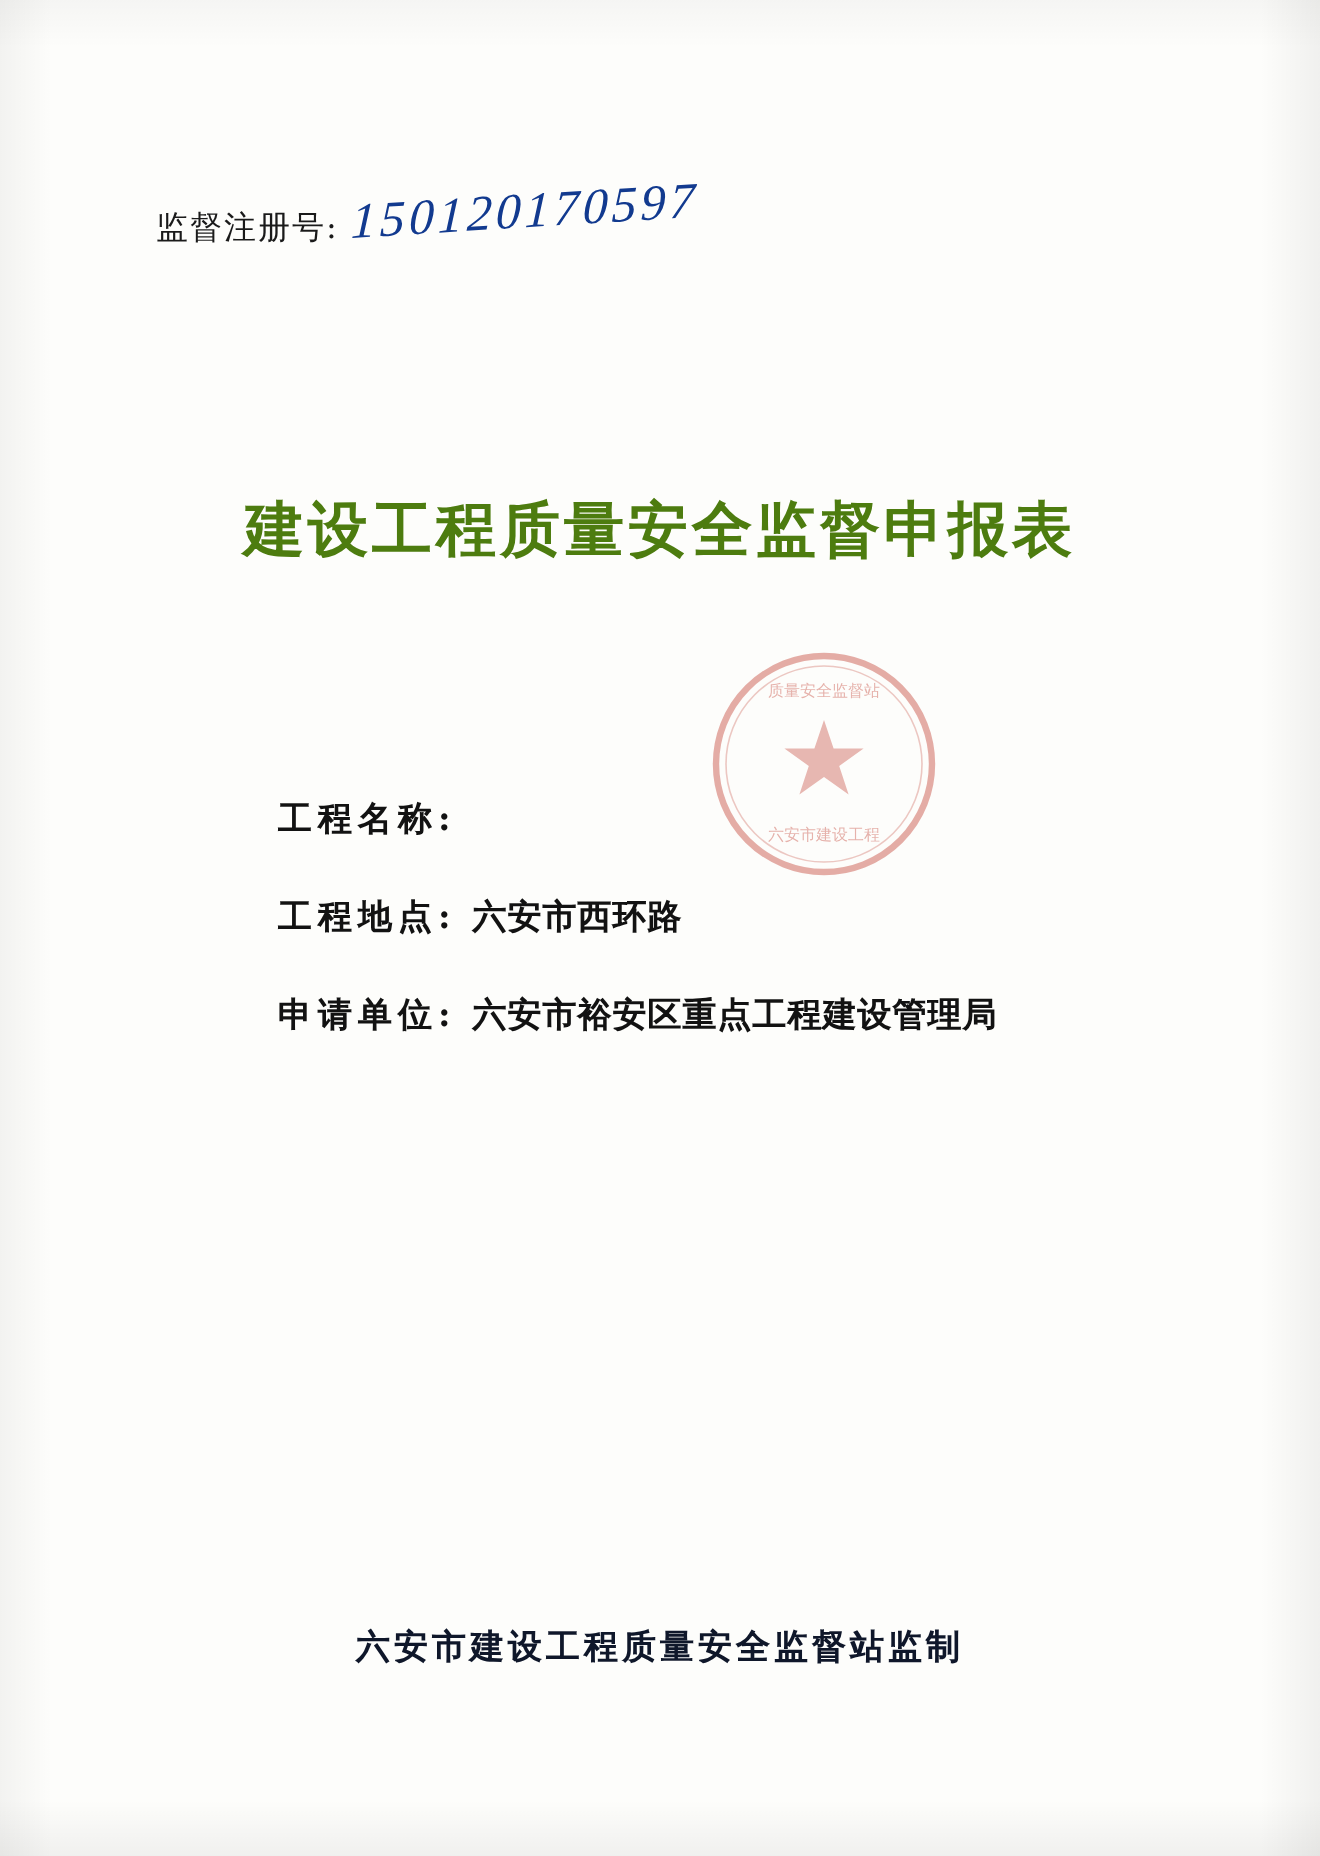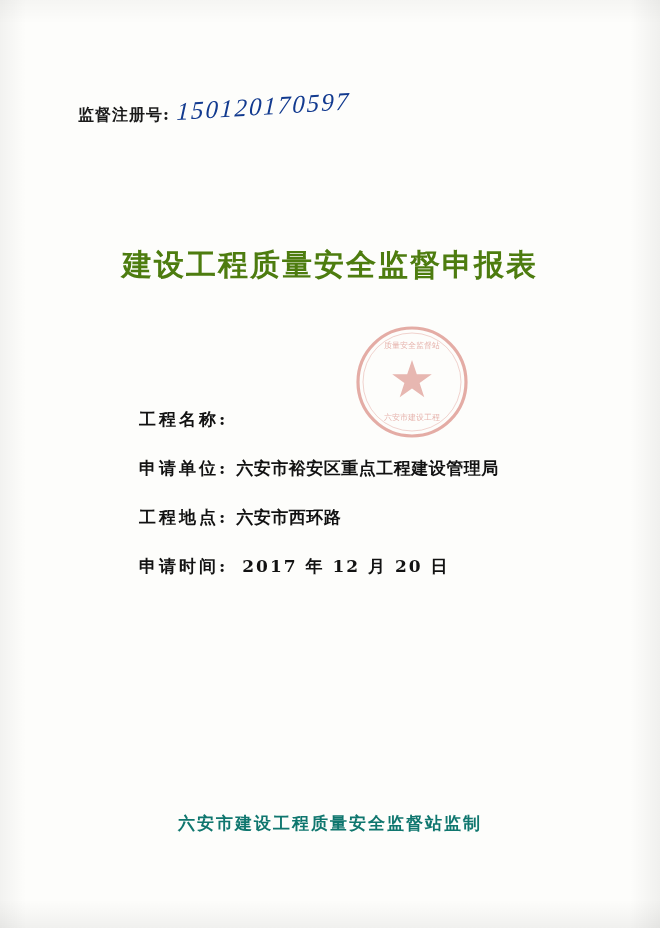--- a/index.html
+++ b/index.html
@@ -34,21 +34,21 @@
     top: 98px;
     left: 78px;
     display: flex;
     align-items: baseline;
   }
   .reg-label {
     font-family: "DejaVu Serif", "Liberation Serif", serif;
     font-size: 16px;
     letter-spacing: 1px;
     color: #1a1a1a;
-    font-weight: 700;
+    font-weight: 400;
   }
   .reg-number {
     margin-left: 6px;
     font-family: "Liberation Serif", serif;
     font-size: 25px;
     font-style: italic;
     color: #123a8f;
     letter-spacing: 2px;
     transform: rotate(-3.5deg) skewX(-6deg);
     transform-origin: left bottom;
@@ -70,21 +70,21 @@
     position: absolute;
     left: 352px;
     top: 322px;
     width: 120px;
     height: 120px;
     opacity: 0.55;
     pointer-events: none;
   }
   .fields {
     position: absolute;
-    top: 408px;
+    top: 398px;
     left: 139px;
     width: 460px;
   }
   .field-row {
     display: flex;
     align-items: baseline;
     margin-bottom: 26px;
     font-size: 17px;
     color: #121212;
     letter-spacing: 1px;
@@ -105,21 +105,21 @@
     margin-left: 14px;
   }
   .footer {
     position: absolute;
     bottom: 93px;
     left: 0;
     width: 100%;
     text-align: center;
     font-size: 17px;
     letter-spacing: 2px;
-    color: #0f766e;
+    color: #0f172a;
     font-weight: 600;
   }
 </style>
 </head>
 <body>
 
 <div class="page">
 
   <div class="paper-tint"></div>
 
@@ -138,31 +138,27 @@
     <text x="60" y="98" text-anchor="middle" font-size="8" fill="#c0392b" opacity="0.7" font-family="&quot;DejaVu Serif&quot;, serif">六安市建设工程</text>
   </svg>
 
   <div class="fields">
 
     <div class="field-row">
       <span class="field-label">工程名称:</span>
     </div>
 
     <div class="field-row">
+      <span class="field-label">工程地点:</span>
+      <span class="field-value">六安市西环路</span>
+    </div>
+
+    <div class="field-row">
       <span class="field-label">申请单位:</span>
       <span class="field-value">六安市裕安区重点工程建设管理局</span>
     </div>
 
-    <div class="field-row">
-      <span class="field-label">工程地点:</span>
-      <span class="field-value">六安市西环路</span>
-    </div>
-
-    <div class="field-row date">
-      <span class="field-label">申请时间:</span>
-      <span class="field-value">2017 年 12 月 20 日</span>
-    </div>
 
   </div>
 
   <div class="footer">六安市建设工程质量安全监督站监制</div>
 
 </div>
 
 </body></html>

